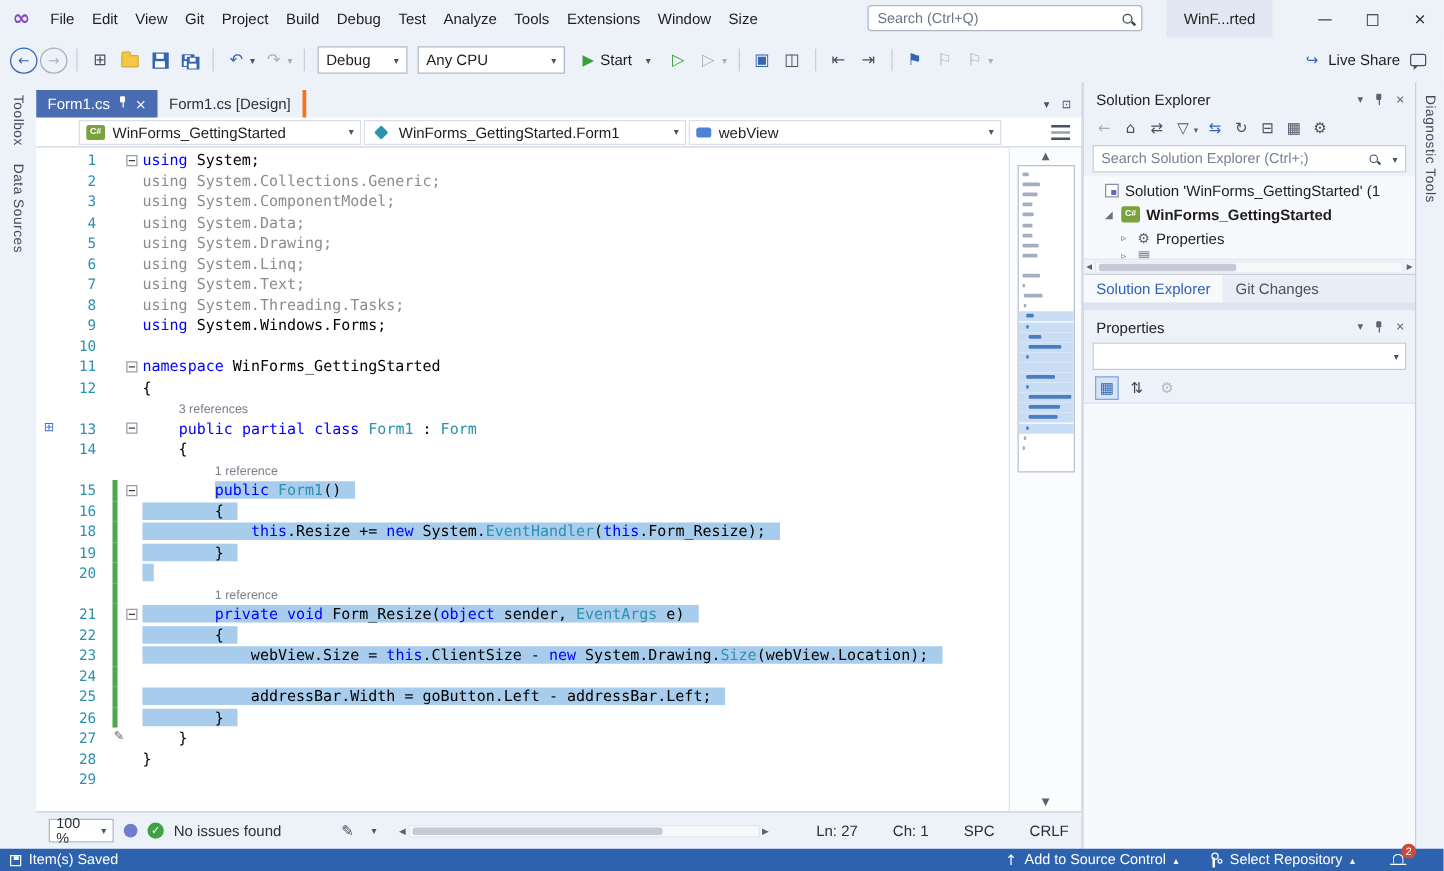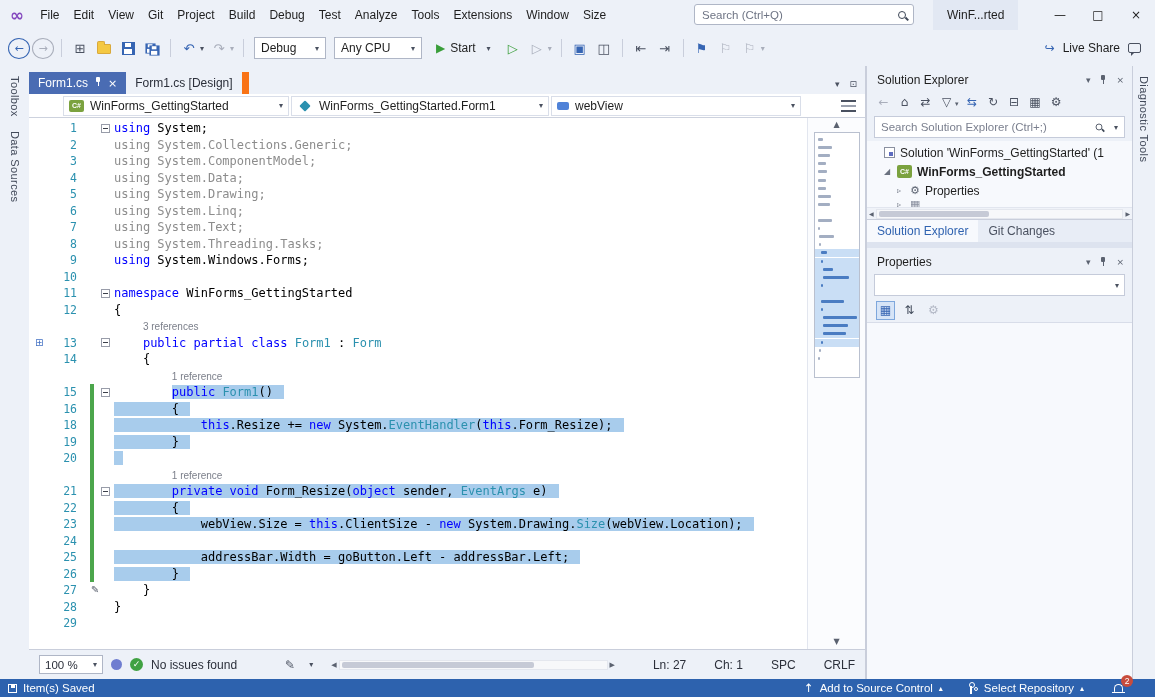--- a/index.html
+++ b/index.html
@@ -26,21 +26,21 @@
   .winctl span { width:38px; text-align:center; line-height:30px; font-size:12px; color:#1E1E1E; }
 
   
   .toolbar { position:absolute; top:30px; left:0; right:0; height:36px; display:flex; align-items:center; padding-left:8px; gap:2px; }
   .tbtn { min-width:22px; height:22px; display:inline-flex; align-items:center; justify-content:center; font-size:13px; }
   .tcaret { font-size:8px; color:#4A5160; margin:0 2px 0 -2px; }
   .tsep { width:1px; height:18px; background:#C9CEDB; margin:0 5px; flex:0 0 auto; }
   .circ { width:21px; height:21px; border:1px solid currentColor; border-radius:50%; font-size:11px; }
   .cblue { color:#3665B3; } .cgray { color:#A9AEBB; } .cdark { color:#4A5160; } .cgreen { color:#3A9E3A; }
   .tselect { height:22px; background:#fff; border:1px solid #AFB6C6; display:flex; align-items:center; justify-content:space-between; padding:0 6px; margin:0 3px; font-size:12px; }
-  .w70 { width:72px; } .w105 { width:88px; }
+  .w70 { width:72px; } .w105 { width:118px; }
   .scaret { font-size:8px; color:#4A5160; margin-left:6px; }
   .startbtn { display:flex; align-items:center; gap:5px; padding:0 7px; height:24px; margin:0 2px; }
   .folder-icon { width:14px; height:10px; background:#F4C842; border:1px solid #D9A93C; border-radius:1px; position:relative; display:inline-block; margin-top:2px; }
   .folder-icon::before { content:''; position:absolute; top:-4px; left:-1px; width:6px; height:3px; background:#F4C842; border:1px solid #D9A93C; border-bottom:none; border-radius:2px 2px 0 0; }
   .floppy { width:13px; height:13px; background:#3665B3; position:relative; display:inline-block; }
   .floppy::before { content:''; position:absolute; top:1px; left:3px; width:6px; height:4px; background:#fff; }
   .floppy::after { content:''; position:absolute; bottom:1px; left:2px; width:8px; height:5px; background:#fff; }
   .floppy.sm { transform:scale(.78); }
   .floppy.o2 { margin-left:-9px; margin-top:5px; }
   .tb-right { margin-left:auto; display:flex; align-items:center; gap:8px; padding-right:14px; }
@@ -50,21 +50,21 @@
   
   .lstrip { position:absolute; top:66px; left:0; width:29px; bottom:18px; background:#EDF1F8; display:flex; flex-direction:column; align-items:center; gap:14px; padding-top:10px; }
   .rstrip { position:absolute; top:66px; right:0; width:23px; bottom:18px; background:#EDF1F8; border-left:1px solid #C9CEDB; display:flex; flex-direction:column; align-items:center; padding-top:10px; }
   .vtab { writing-mode:vertical-rl; font-size:11px; color:#424A5A; letter-spacing:.4px; white-space:nowrap; }
 
   
   .editor { position:absolute; left:29px; top:66px; width:837px; bottom:18px; background:#fff; border-right:1px solid #C9CEDB; display:flex; flex-direction:column; }
   .tabstrip { height:28px; background:#EDF1F8; display:flex; align-items:flex-end; position:relative; flex:0 0 auto; }
   .dtab { height:22px; display:flex; align-items:center; padding:0 9px; gap:6px; white-space:nowrap; }
   .dtab.active { background:#4A6CB3; color:#fff; }
-  .dtab.inactive { color:#2B2F3A; border-right:7px solid #f97316; }
+  .dtab.inactive { color:#2B2F3A; border-right:3px solid #f97316; }
   .tabclose { font-size:11px; }
   .tsicons { position:absolute; right:8px; bottom:5px; display:flex; gap:10px; color:#4A5160; font-size:9px; }
   .navbar { height:24px; background:#fff; border-bottom:1px solid #CDD2DE; display:flex; align-items:center; padding-left:34px; flex:0 0 auto; }
   .navdrops { display:flex; gap:2px; align-items:center; }
   .navbox { height:20px; border:1px solid #D9DEE9; background:#fff; display:flex; align-items:center; padding:0 5px; gap:6px; }
   .nlbl { flex:1; white-space:nowrap; overflow:hidden; font-size:12px; }
   .ncaret { font-size:8px; color:#4A5160; }
   .ic-proj { width:15px; height:12px; background:#7BA23F; color:#fff; font-size:7px; line-height:12px; text-align:center; border-radius:2px; font-weight:bold; flex:0 0 auto; }
   .ic-class { width:8px; height:8px; background:#2B91AF; transform:rotate(45deg); margin:0 4px; border-radius:1px; flex:0 0 auto; }
   .ic-field { width:12px; height:8px; background:#4F82D8; border-radius:2px; flex:0 0 auto; }
@@ -90,21 +90,21 @@
 
   .rail { position:absolute; top:0; right:0; bottom:0; width:58px; background:#FBFCFE; border-left:1px solid #E2E6EF; display:flex; flex-direction:column; align-items:center; }
   .rail .arr { height:14px; line-height:14px; font-size:8px; color:#5B6270; width:100%; text-align:center; flex:0 0 auto; }
   .rail .arr.down { margin-top:auto; }
   .map { width:46px; height:246px; background:#fff; border:1px solid #B9C0CF; position:relative; overflow:hidden; flex:0 0 auto; }
   .mrow { position:absolute; height:3px; border-radius:1px; background:#A3AEC2; }
   .mrow.msev { background:#4A7CC2; }
   .msel { position:absolute; left:0; right:0; height:8px; background:#C9DEF5; }
 
   .ebar { height:30px; background:#EDF1F8; border-top:1px solid #C9CEDB; display:flex; align-items:center; padding:0 10px; gap:8px; flex:0 0 auto; color:#2B2F3A; }
-  .zoom { width:64px; height:19px; background:#fff; border:1px solid #AFB6C6; display:flex; align-items:center; justify-content:space-between; padding:0 5px; font-size:11.5px;text-align:right; }
+  .zoom { width:52px; height:19px; background:#fff; border:1px solid #AFB6C6; display:flex; align-items:center; justify-content:space-between; padding:0 5px; font-size:11.5px; }
   .health { width:11px; height:11px; border-radius:50%; background:#6F7DD0; display:inline-block; }
   .okcirc { width:13px; height:13px; border-radius:50%; background:#3FA142; color:#fff; font-size:9px; line-height:13px; text-align:center; display:inline-block; }
   .pen { font-size:12px; margin-left:40px; }
   .hscroll { flex:1; display:flex; align-items:center; margin:0 10px; gap:2px; }
   .hscroll .harr { font-size:7px; color:#5B6270; }
   .htrack { flex:1; height:10px; background:#F7F8FA; border:1px solid #E4E7EE; position:relative; }
   .hthumb { position:absolute; left:2px; top:1px; height:6px; width:72%; background:#C6CAD6; border-radius:2px; }
   .pos { margin-left:20px; white-space:nowrap; }
 
   

